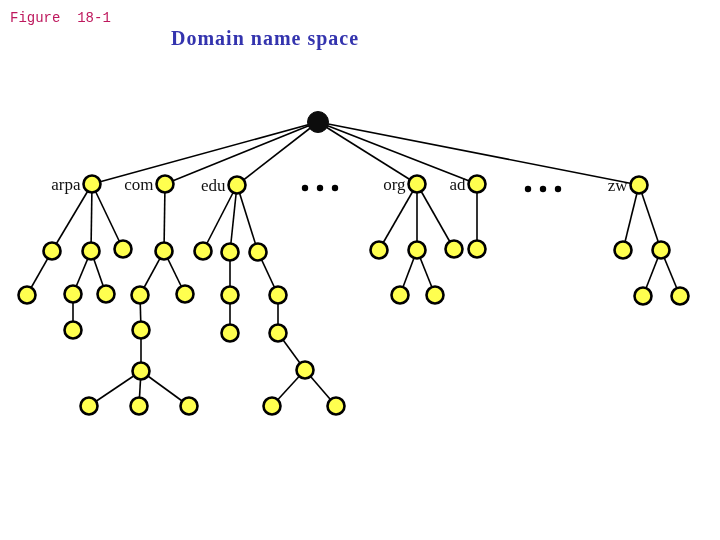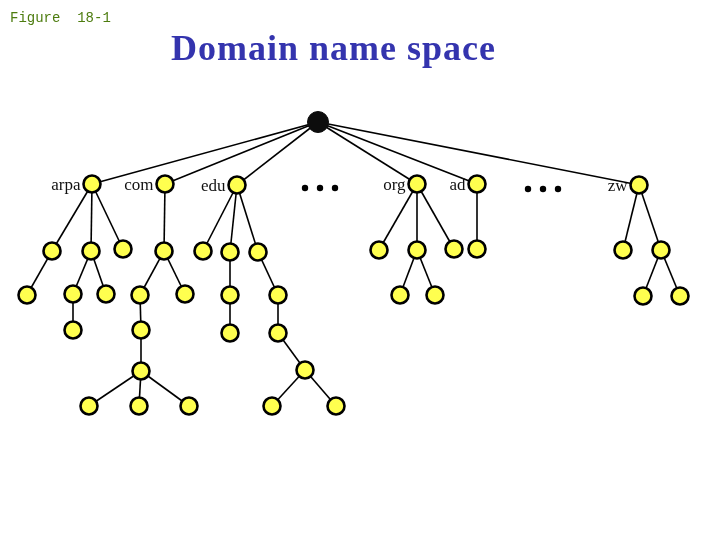--- a/index.html
+++ b/index.html
@@ -15,30 +15,30 @@
     overflow: hidden;
     font-family: "Liberation Serif", serif;
   }
   .figure-label {
     position: absolute;
     left: 10px;
     top: 10px;
     font-family: "Liberation Mono", monospace;
     font-size: 14px;
     letter-spacing: 0px;
-    color: #4d7c0f;
+    color: #be185d;
     white-space: pre;
   }
   .page-title {
     position: absolute;
     left: 171px;
     top: 27px;
     font-family: "Liberation Serif", serif;
     font-weight: bold;
-    font-size: 36px;
+    font-size: 20px;
     color: #3434ae;
     letter-spacing: 1px;
   }
   #tree-svg {
     position: absolute;
     left: 0;
     top: 0;
   }
   .node-label {
     font-family: "Liberation Serif", serif;

